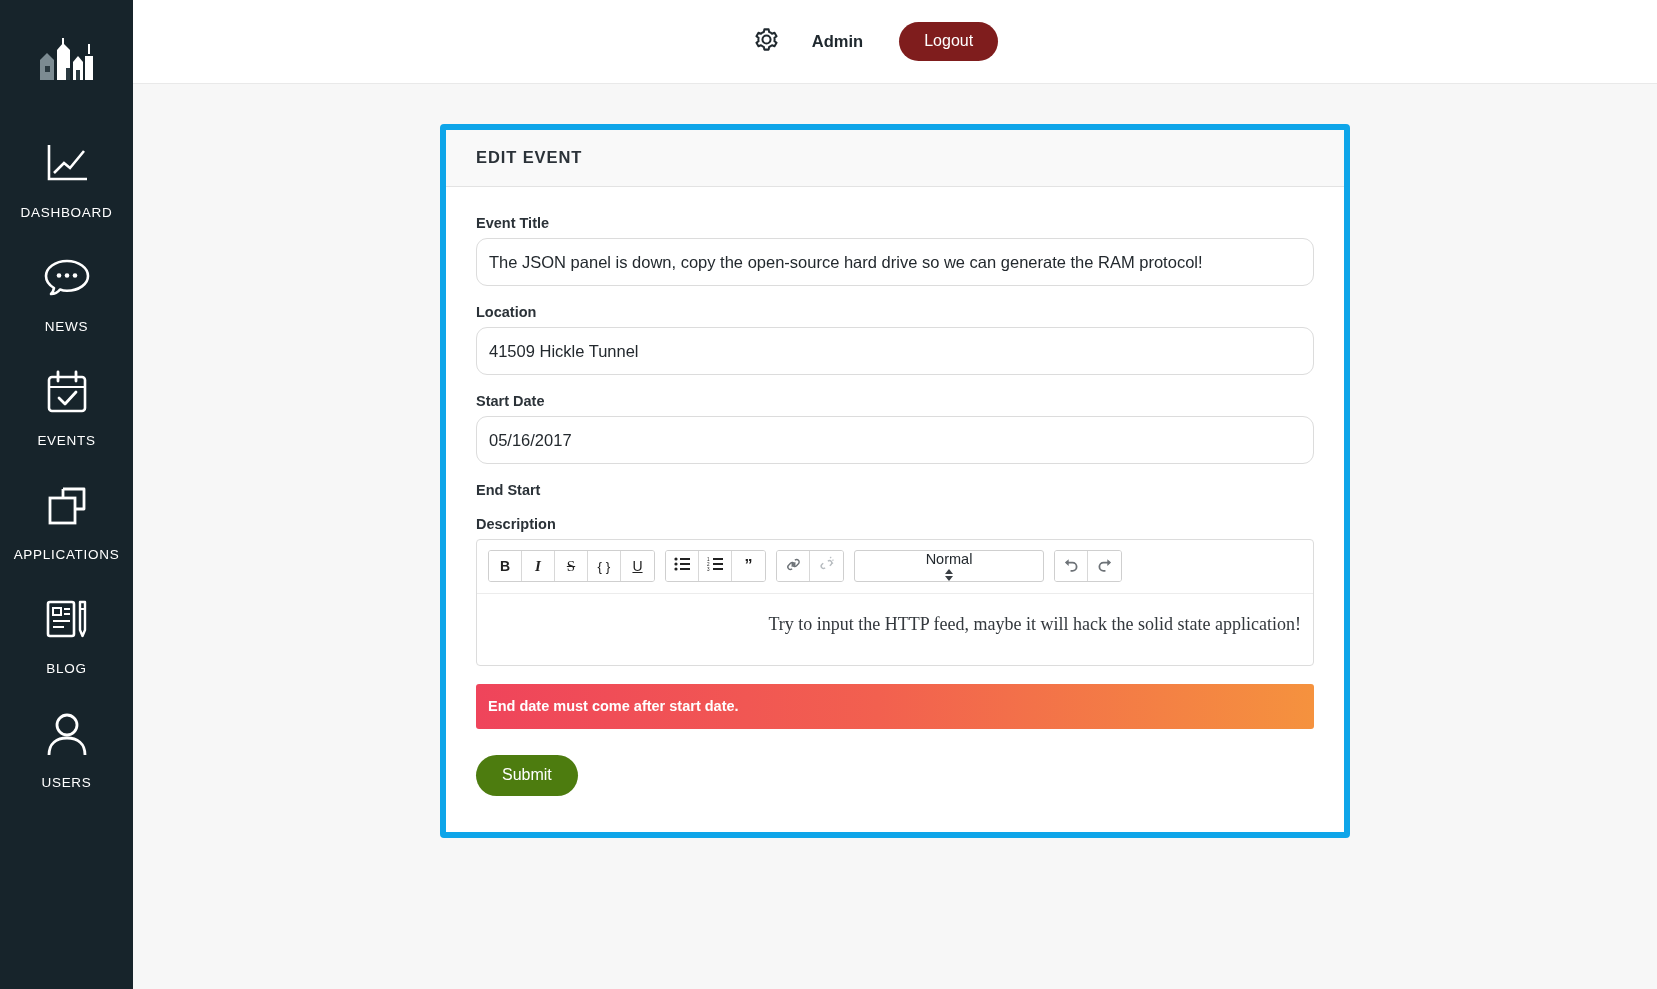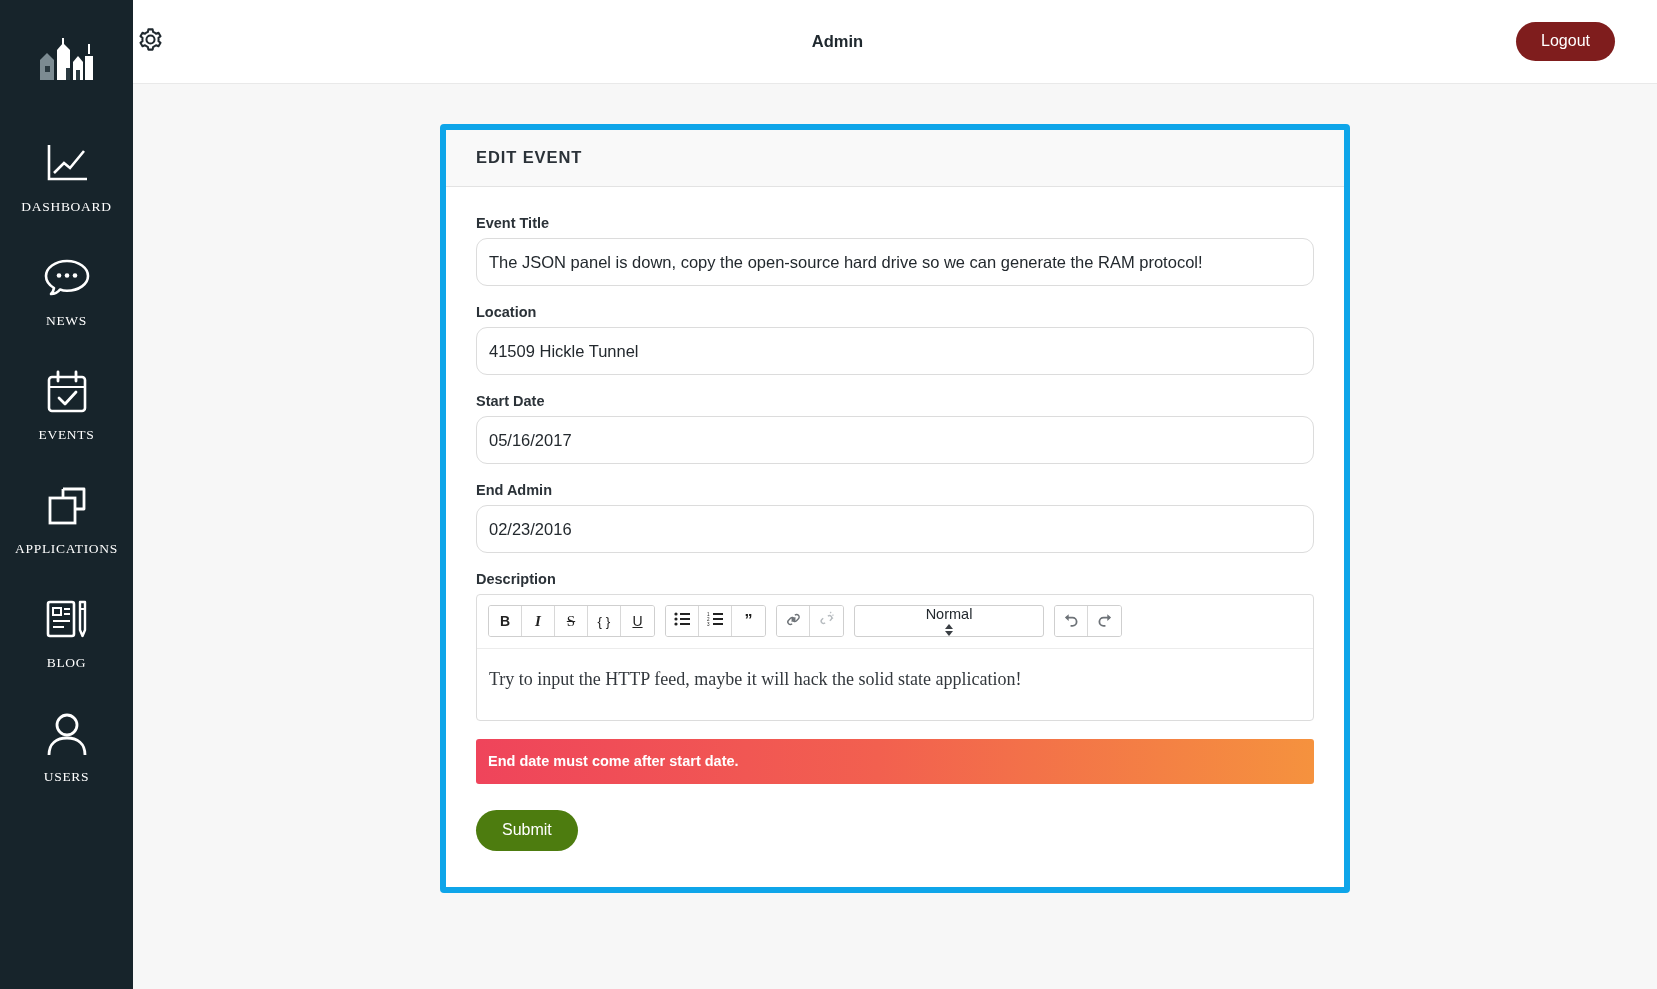--- a/index.html
+++ b/index.html
@@ -56,39 +56,39 @@
     display: flex;
     align-items: center;
     justify-content: center;
   }
   .nav-label {
     color: #ffffff;
     font-size: 13.5px;
     letter-spacing: 0.7px;
     font-weight: 400;
     text-transform: uppercase;
-    margin-top: 7px;
-    font-family: Liberation Serif, serif;
+    margin-top: 13px;
+    font-family: Liberation Sans, sans-serif;
   }
 
   
   .main {
     flex: 1;
     display: flex;
     flex-direction: column;
     background: #f7f7f7;
     height: 989px;
   }
   .topbar {
     height: 84px;
     min-height: 84px;
     background: #ffffff;
     display: flex;
     align-items: center;
-    justify-content: space-between;
+    justify-content: center;
     padding-right: 42px;
     border-bottom: 1px solid #e9e9e9;
   }
   .gear-btn {
     width: 34px; height: 34px;
     display: flex; align-items: center; justify-content: center;
     cursor: pointer;
     margin-right: 28px;
   }
   .admin-name {
@@ -222,20 +222,21 @@
     cursor: pointer;
     flex-direction: column;
   }
   .editor-body {
     padding: 20px 12px 30px 12px;
     min-height: 62px;
     font-family: "Liberation Serif", serif;
     font-size: 18px;
     color: #33383d;
     cursor: text;
+    text-align: right;
   }
 
   
   .alert {
     margin-top: 14px;
     background: linear-gradient(90deg, #ef445b 0%, #f2604f 48%, #f5923e 100%);
     color: #ffffff;
     font-size: 14.5px;
     font-weight: 700;
     padding: 14px 14px 15px 12px;
@@ -394,22 +395,21 @@
           </div>
 
           
           <div class="field">
             <label class="field-label">Start Date</label>
             <input class="field-input" type="text" value="05/16/2017" style="">
           </div>
 
           
           <div class="field">
-            <label class="field-label">End Admin</label>
-            <input class="field-input" type="text" value="02/23/2016" style="">
+            <label class="field-label">End Start</label>
           </div>
 
           
           <div class="field">
             <label class="field-label">Description</label>
 
             <div class="editor-wrap">
 
               <div class="editor-toolbar">
 

